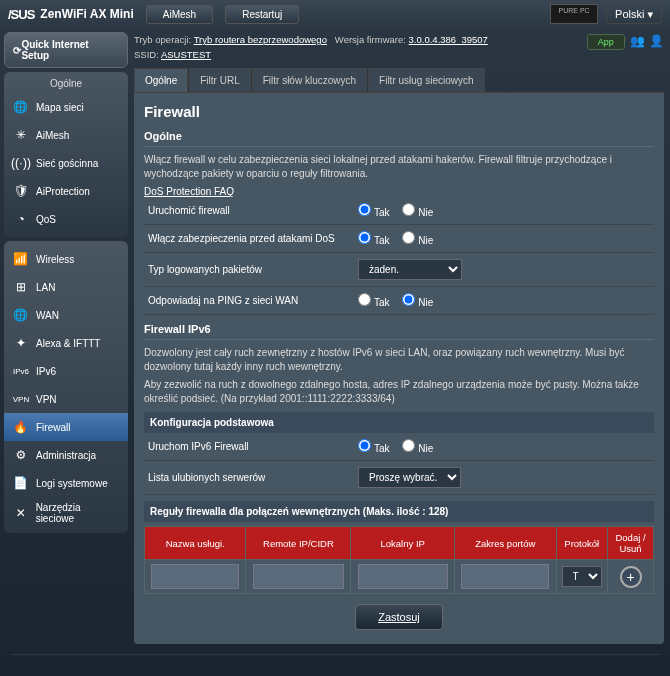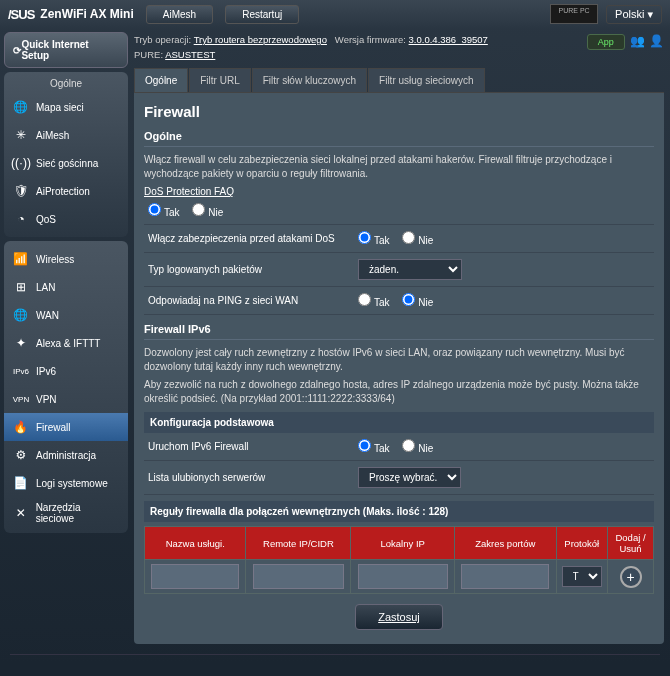--- a/index.html
+++ b/index.html
@@ -155,38 +155,39 @@
     </div>
 
     <div class="main">
       <div class="info-line">
         <span class="user-icons">👥 👤</span>
         <span class="app-badge">App</span>
         <span>Tryb operacji:</span> <a>Tryb routera bezprzewodowego</a>&nbsp;&nbsp;
         <span>Wersja firmware:</span> <a>3.0.0.4.386_39507</a>
       </div>
       <div class="info-line">
-        <span>PURE:</span> <a>ASUSTEST</a>
+        <span>SSID:</span> <a>ASUSTEST</a>
       </div>
 
       <div class="tab-row">
         <div class="tab active">Ogólne</div>
         <div class="tab">Filtr URL</div>
         <div class="tab">Filtr słów kluczowych</div>
         <div class="tab">Filtr usług sieciowych</div>
       </div>
 
       <div class="panel">
         <h2>Firewall</h2>
 
         <h3>Ogólne</h3>
         <p>Włącz firewall w celu zabezpieczenia sieci lokalnej przed atakami hakerów. Firewall filtruje przychodzące i wychodzące pakiety w oparciu o reguły filtrowania.</p>
         <a class="faq">DoS Protection FAQ</a>
 
         <div class="form-row">
+          <div class="label">Uruchomić firewall</div>
           <div class="ctrl">
             <label><input type="radio" checked="" style=""><span>Tak</span></label>
             <label><input type="radio" style=""><span>Nie</span></label>
           </div>
         </div>
         <div class="form-row">
           <div class="label">Włącz zabezpieczenia przed atakami DoS</div>
           <div class="ctrl">
             <label><input type="radio" checked="" style=""><span>Tak</span></label>
             <label><input type="radio" style=""><span>Nie</span></label>

